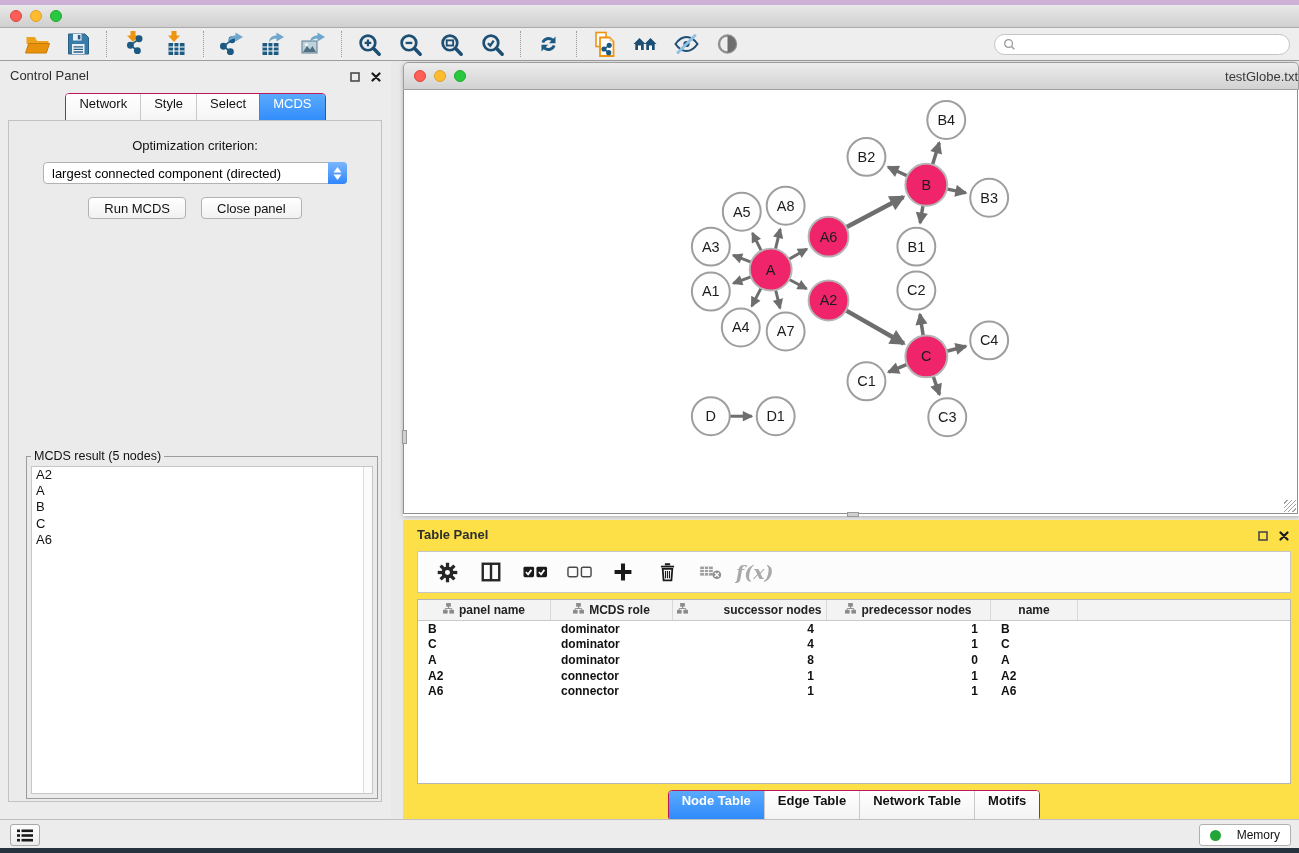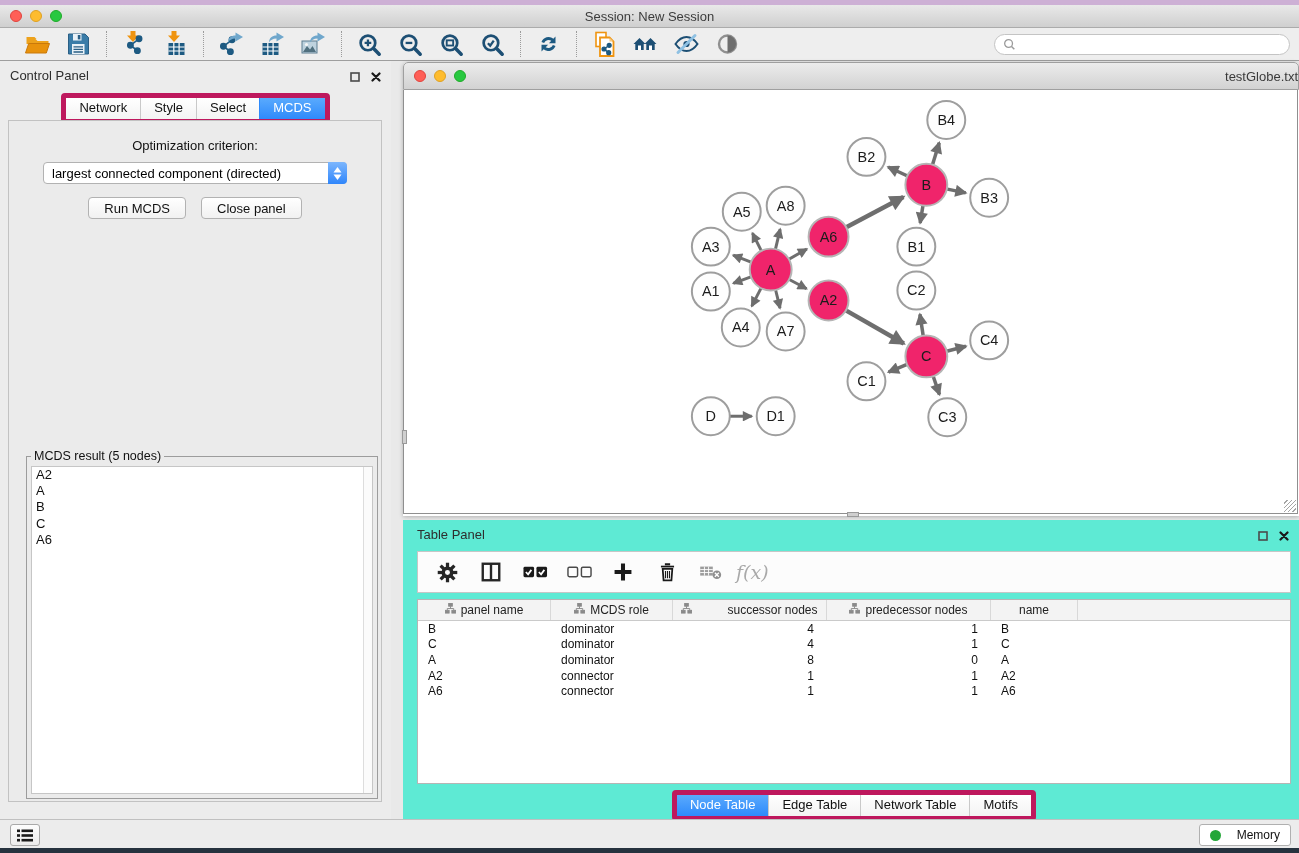--- a/index.html
+++ b/index.html
@@ -34,21 +34,21 @@
 
   
   #workspace { position:absolute; left:0; top:61px; width:1299px; height:758px; background:#e9e9e9; }
 
   
   #control-panel { position:absolute; left:0; top:0; width:391px; height:758px; background:#ececec; }
   .panel-head { position:absolute; left:0; top:0; right:0; height:26px; }
   .panel-head .panel-title { position:absolute; left:10px; top:7px; font-size:13px; color:#2e2e2e; }
   .panel-head .ph-icons { position:absolute; right:10px; top:7px; display:flex; gap:11px; align-items:center; }
   #cp-tabs-row { position:absolute; left:0; right:0; top:32px; text-align:center; }
-  .seg { display:inline-flex; border:5px solid #be185d; border-radius:4px; overflow:hidden;
+  .seg { display:inline-flex; border:1px solid #be185d; border-radius:4px; overflow:hidden;
     background:#fff; height:31px; vertical-align:top; }
   .seg .tab { padding:0 13px; font-size:13px; line-height:20px; color:#111;
     background:linear-gradient(#ffffff,#f3f3f3); border-left:1px solid #c9c9c9; cursor:default; white-space:nowrap; }
   .seg .tab:first-child { border-left:none; }
   .seg .tab.active { background:linear-gradient(#5aaafd,#2e8afb); color:#fff; border-left-color:#2e8afb; }
   #cp-body { position:absolute; left:8px; right:9px; top:59px; bottom:17px;
     border:1px solid #c2c2c2; background:#ebebeb; }
   #opt-label { margin-top:17px; text-align:center; font-size:13px; color:#111; }
   #dropdown { width:304px; height:22px; margin:9px auto 0; background:#fff;
     border:1px solid #b2b2b2; border-radius:4px; display:flex; align-items:center; }
@@ -80,21 +80,21 @@
     background:#fff; border:1px solid #8f8f8f; border-top:none; }
   #nw-canvas svg { display:block; width:100%; height:100%; }
   #nw-left-thumb { position:absolute; left:-1px; top:368px; width:5px; height:14px;
     background:#cfcfcf; border:1px solid #9a9a9a; }
   #nw-bottom-thumb { position:absolute; left:444px; bottom:-1px; width:12px; height:5px;
     background:#cfcfcf; border:1px solid #9a9a9a; }
   #nw-grip { position:absolute; right:3px; bottom:4px; width:12px; height:12px;
     background:repeating-linear-gradient(135deg, transparent 0 2px, #a5a5a5 2px 3px); }
 
   
-  #table-panel { position:absolute; left:403px; top:459px; width:896px; height:299px; background:#5eead4; }
+  #table-panel { position:absolute; left:403px; top:459px; width:896px; height:299px; background:#fde047;font-weight:bold; }
   #tp-toolbar { position:absolute; left:14px; right:8px; top:31px; height:42px;
     background:#fcfcfc; border:1px solid #c6c6c6; display:flex; align-items:center; gap:18px; padding-left:16px; }
   .tp-icon { display:inline-flex; align-items:center; justify-content:center; width:26px; height:26px; cursor:default; }
   #fx-label { font-size:19px; color:#a9a9a9; font-family:"DejaVu Serif", serif; font-style:italic; margin-left:-6px; }
   #tp-table { position:absolute; left:14px; right:8px; top:79px; height:185px;
     background:#fff; border:1px solid #b5b5b5; overflow:hidden; }
   #tp-thead { display:flex; height:21px; background:#f3f3f3; border-bottom:1px solid #cacaca; }
   .th { display:flex; align-items:center; justify-content:center; gap:5px;
     font-size:12px; color:#222; border-right:1px solid #d8d8d8; overflow:hidden; white-space:nowrap; }
   .tr { display:flex; height:15.6px; align-items:center; }
@@ -120,21 +120,20 @@
 
 <div id="app">
   <div id="top-strip"></div>
 
   <div id="titlebar">
     <div class="lights">
       <span class="light red"></span>
       <span class="light yellow"></span>
       <span class="light green"></span>
     </div>
-    <div class="title">Session: New Session</div>
   </div>
 
   <div id="toolbar">
     <div id="toolbar-groups">
         <div class="tb-group">
           <span class="tb-icon">
             <svg width="27" height="26" viewBox="0 0 26 26">
               <path d="M2 8h9l2 2h11v3H2z" fill="#eda21c"></path>
               <path d="M25 12.5l-3.2 9.5H1l3.2-9.5z" fill="#e8920c" stroke="#c9790a" stroke-width="1"></path>
               <path d="M2 8V6h8l2 2z" fill="#eda21c"></path>

